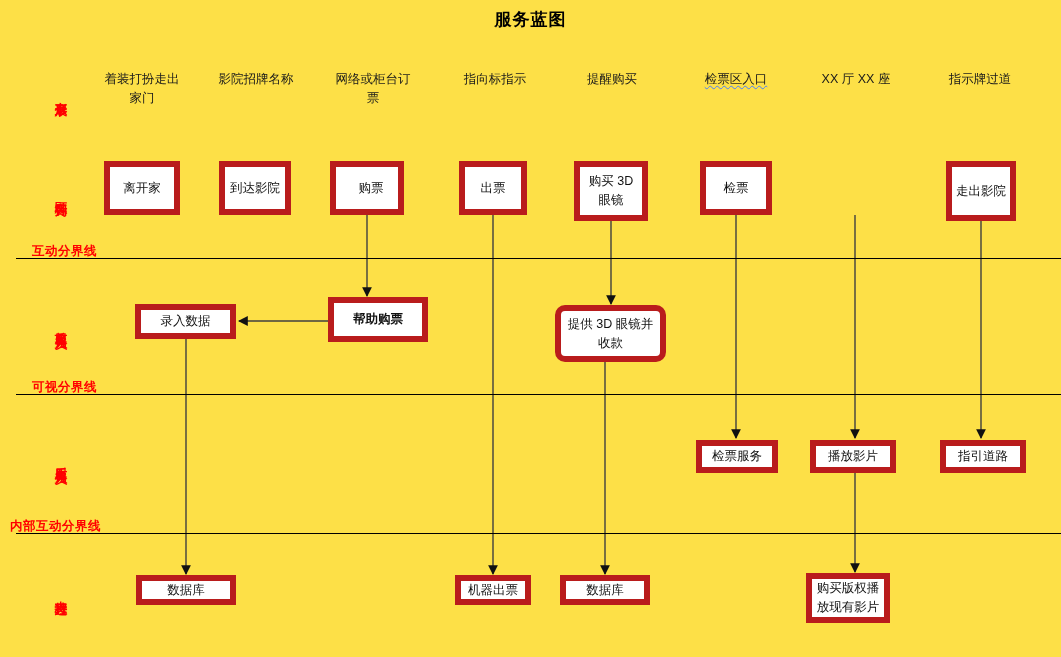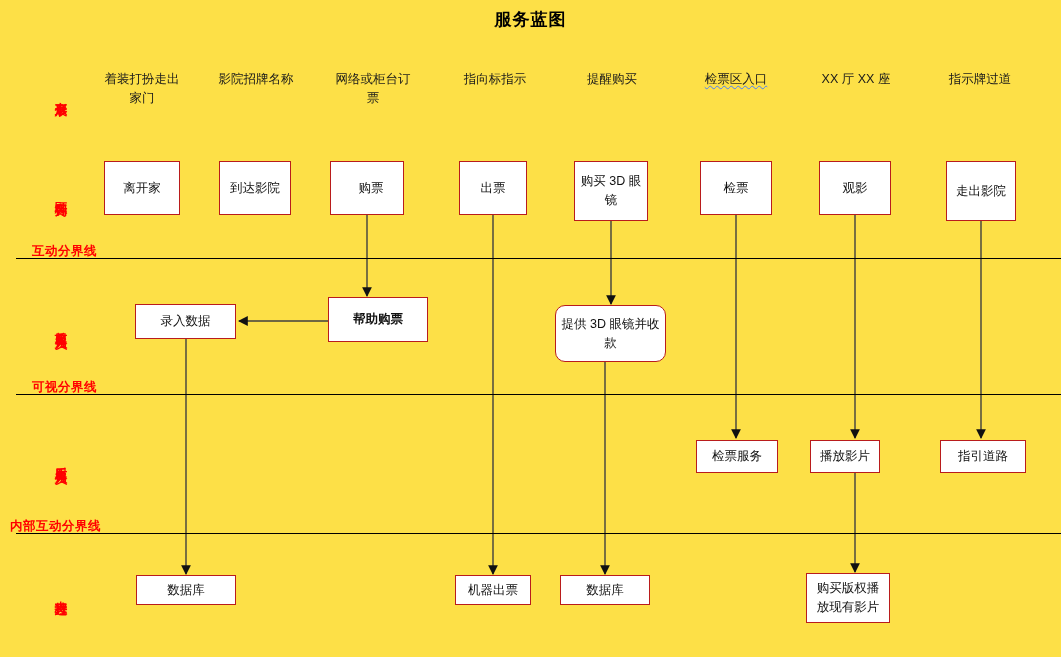--- a/index.html
+++ b/index.html
@@ -87,21 +87,21 @@
     text-decoration-color: #4a80ff;
     text-decoration-style: wavy;
     text-decoration-thickness: 1px;
     text-underline-offset: 2px;
   }
 
   
   .node {
     position: absolute;
     box-sizing: border-box;
-    border: 1px solid #b91c1c;
+    border: 6px solid #b91c1c;
     background: #ffffff;
     display: flex;
     align-items: center;
     justify-content: center;
     text-align: center;
     font-size: 12.5px;
     line-height: 19px;
     color: #111;
     padding: 2px 4px;
   }
@@ -166,29 +166,28 @@
   <div class="evidence squiggle" style="left:702px; top:70px; width:68px;">检票区入口</div>
   <div class="evidence" style="left:818px; top:70px; width:76px;">XX 厅 XX 座</div>
   <div class="evidence" style="left:944px; top:70px; width:72px;">指示牌过道</div>
 
   <div class="node" style="left:104px; top:161px; width:76px; height:54px;">离开家</div>
   <div class="node" style="left:219px; top:161px; width:72px; height:54px;">到达影院</div>
   <div class="node" style="left:330px; top:161px; width:74px; height:54px;padding-left:12px;">购票</div>
   <div class="node" style="left:459px; top:161px; width:68px; height:54px;">出票</div>
   <div class="node" style="left:574px; top:161px; width:74px; height:60px;">购买 3D 眼镜</div>
   <div class="node" style="left:700px; top:161px; width:72px; height:54px;">检票</div>
-  <div class="node" style="left:819px; top:161px; width:72px; height:54px;">观影</div>
   <div class="node" style="left:946px; top:161px; width:70px; height:60px;">走出影院</div>
 
   <div class="node" style="left:135px; top:304px; width:101px; height:35px;">录入数据</div>
   <div class="node" style="left:328px; top:297px; width:100px; height:45px;font-weight:bold;">帮助购票</div>
   <div class="node" style="left:555px; top:305px; width:111px; height:57px;border-radius:10px;">提供 3D 眼镜并收款</div>
 
   <div class="node" style="left:696px; top:440px; width:82px; height:33px;">检票服务</div>
-  <div class="node" style="left:810px; top:440px; width:70px; height:33px;">播放影片</div>
+  <div class="node" style="left:810px; top:440px; width:86px; height:33px;">播放影片</div>
   <div class="node" style="left:940px; top:440px; width:86px; height:33px;">指引道路</div>
 
   <div class="node" style="left:136px; top:575px; width:100px; height:30px;">数据库</div>
   <div class="node" style="left:455px; top:575px; width:76px; height:30px;">机器出票</div>
   <div class="node" style="left:560px; top:575px; width:90px; height:30px;">数据库</div>
   <div class="node" style="left:806px; top:573px; width:84px; height:50px;">购买版权播放现有影片</div>
 
 </div>
 
 </body></html>

